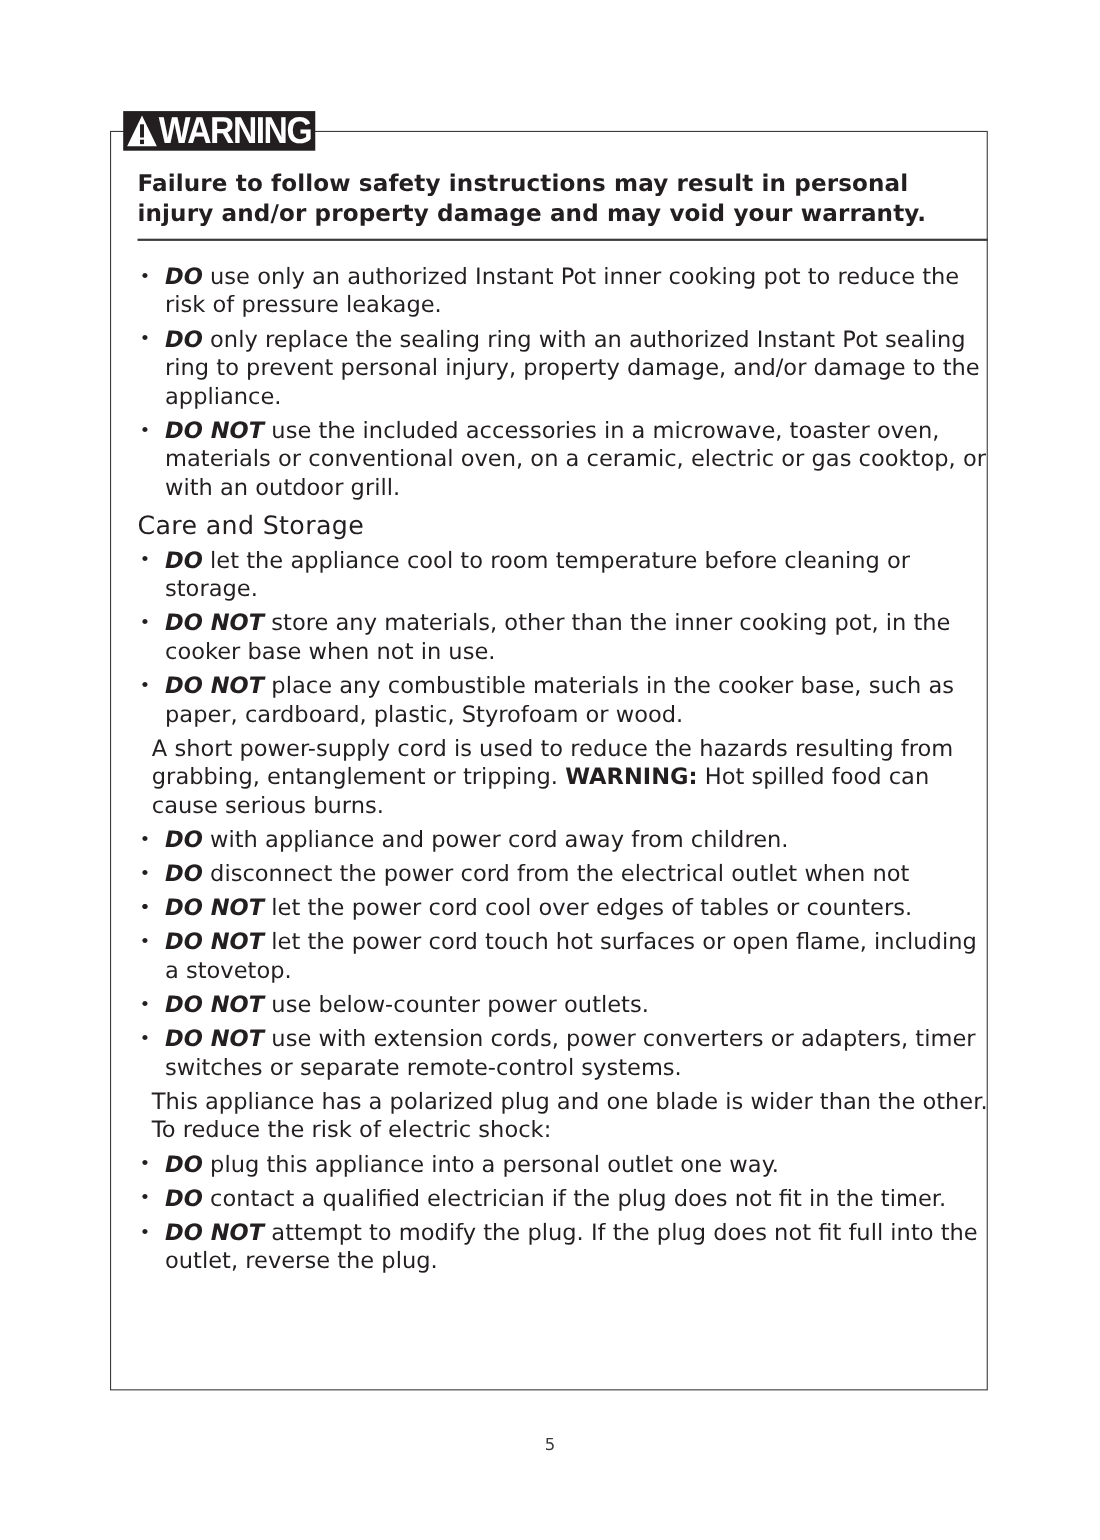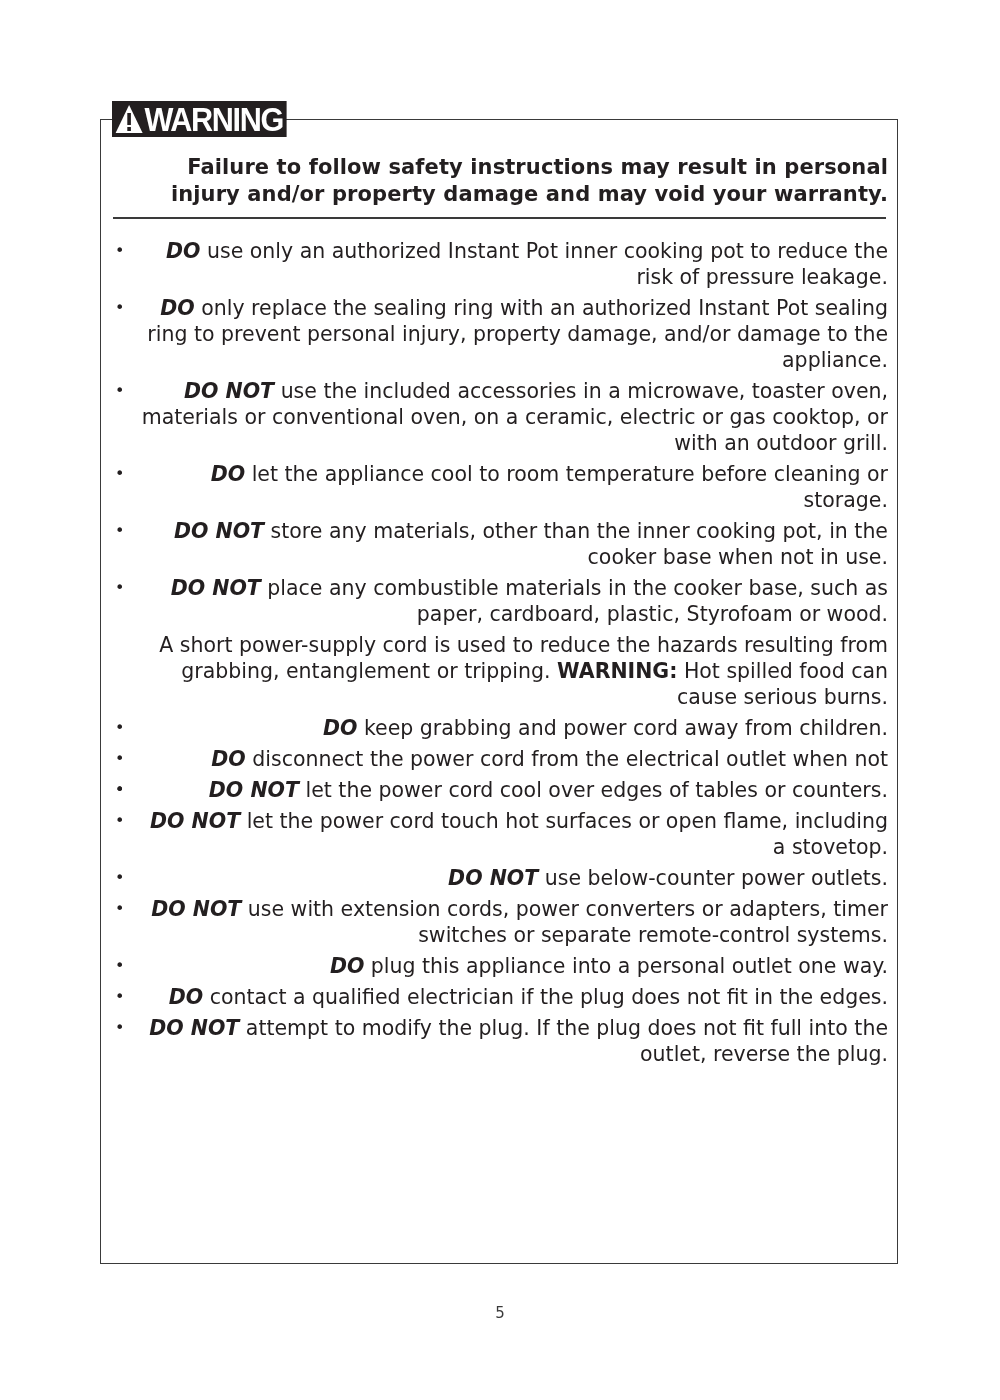--- a/index.html
+++ b/index.html
@@ -11,21 +11,21 @@
     position: absolute; left: 100px; top: 119px; width: 798px; height: 1145px;
     border: 1.5px solid #3a3a3a; box-sizing: border-box;
   }
   .badge {
     position: absolute; left: 112px; top: 101px; height: 36px; padding: 0 4px 0 3px;
     background: #231f20; color: #fff; display: flex; align-items: center;
     font-family: "Liberation Sans", sans-serif; font-weight: bold; font-size: 34px;
     letter-spacing: -1.5px; transform: scaleX(0.9); transform-origin: left center;
   }
   .badge svg { width: 32px; height: 30px; margin-right: 1px; }
-  .content { position: absolute; left: 113px; top: 150px; width: 775px; text-align: right; }
+  .content { position: absolute; left: 125px; top: 150px; width: 775px; }
   .lead {
     font-weight: bold; font-size: 21px; line-height: 27px; color: #231f20; margin: 4px 0 0 0;
     letter-spacing: 0.1px;
   }
   .divider { border: 0; border-top: 2px solid #3a3a3a; margin: 9px 0 0 0; width: 773px; }
   ul { list-style: none; margin: 0; padding: 0; }
   li {
     position: relative; padding-left: 25px; font-size: 20.5px; line-height: 26px;
     margin: 0 0 5px 0; color: #231f20;
   }
@@ -63,41 +63,43 @@
 <div class="content">
   <p class="lead">Failure to follow safety instructions may result in personal injury and/or property damage and may void your warranty.</p>
   <hr class="divider">
 
   <ul class="list-top">
       <li><span class="dot">•</span><b>DO</b><span> use only an authorized Instant Pot inner cooking pot to reduce the risk of pressure leakage.</span></li>
       <li><span class="dot">•</span><b>DO</b><span> only replace the sealing ring with an authorized Instant Pot sealing ring to prevent personal injury, property damage, and/or damage to the appliance.</span></li>
       <li><span class="dot">•</span><b>DO NOT</b><span> use the included accessories in a microwave, toaster oven, materials or conventional oven, on a ceramic, electric or gas cooktop, or with an outdoor grill.</span></li>
     </ul>
 
+  <h2>Care and Storage</h2>
   <ul>
       <li><span class="dot">•</span><b>DO</b><span> let the appliance cool to room temperature before cleaning or storage.</span></li>
       <li><span class="dot">•</span><b>DO NOT</b><span> store any materials, other than the inner cooking pot, in the cooker base when not in use.</span></li>
       <li><span class="dot">•</span><b>DO NOT</b><span> place any combustible materials in the cooker base, such as paper, cardboard, plastic, Styrofoam or wood.</span></li>
     </ul>
 
   <p class="body">
     <span>A short power-supply cord is used to reduce the hazards resulting from grabbing, entanglement or tripping. </span><b>WARNING:</b><span> Hot spilled food can cause serious burns.</span>
   </p>
   <ul>
-      <li><span class="dot">•</span><b>DO</b><span> keep grabbing and power cord away from children.</span></li>
+      <li><span class="dot">•</span><b>DO</b><span> with appliance and power cord away from children.</span></li>
       <li><span class="dot">•</span><b>DO</b><span> disconnect the power cord from the electrical outlet when not</span></li>
       <li><span class="dot">•</span></li>
       <li><span class="dot">•</span><b>DO NOT</b><span> let the power cord cool over edges of tables or counters.</span></li>
       <li><span class="dot">•</span><b>DO NOT</b><span> let the power cord touch hot surfaces or open flame, including a stovetop.</span></li>
       <li><span class="dot">•</span><b>DO NOT</b><span> use below-counter power outlets.</span></li>
       <li><span class="dot">•</span><b>DO NOT</b><span> use with extension cords, power converters or adapters, timer switches or separate remote-control systems.</span></li>
     </ul>
 
+  <p class="body">This appliance has a polarized plug and one blade is wider than the other. To reduce the risk of electric shock:</p>
   <ul>
       <li><span class="dot">•</span><b>DO</b><span> plug this appliance into a personal outlet one way.</span></li>
-      <li><span class="dot">•</span><b>DO</b><span> contact a qualified electrician if the plug does not fit in the edges.</span></li>
+      <li><span class="dot">•</span><b>DO</b><span> contact a qualified electrician if the plug does not fit in the timer.</span></li>
       <li><span class="dot">•</span><b>DO NOT</b><span> attempt to modify the plug. If the plug does not fit full into the outlet, reverse the plug.</span></li>
     </ul>
 </div>
 
 <div class="footer">
   <div>5</div>
 </div>
 
 </body></html>

